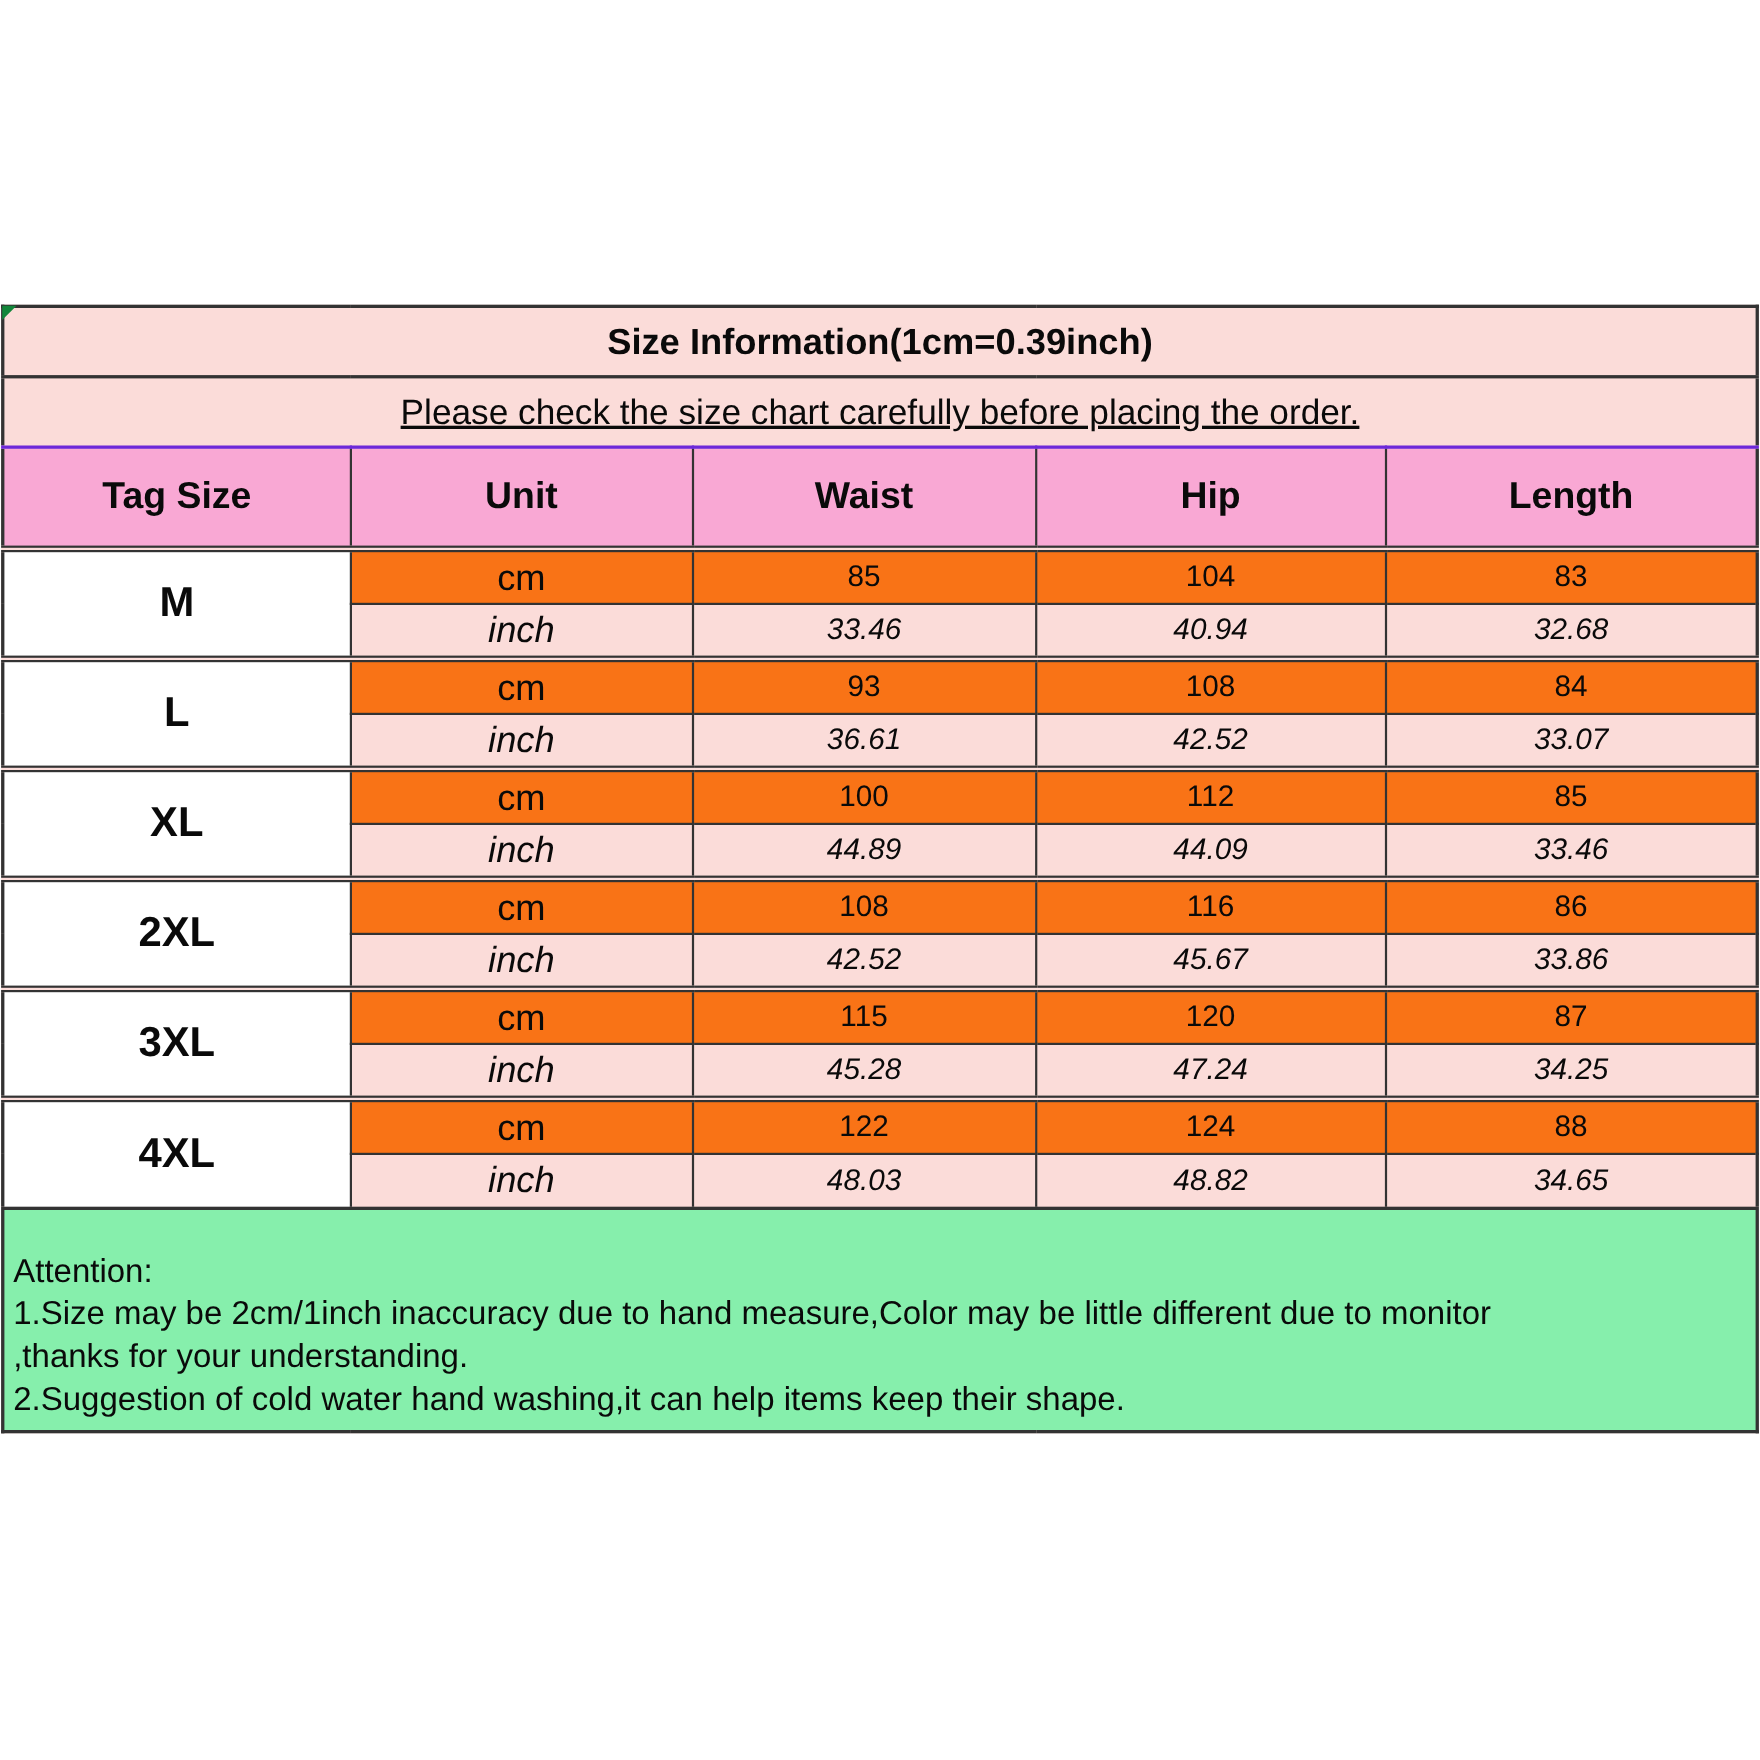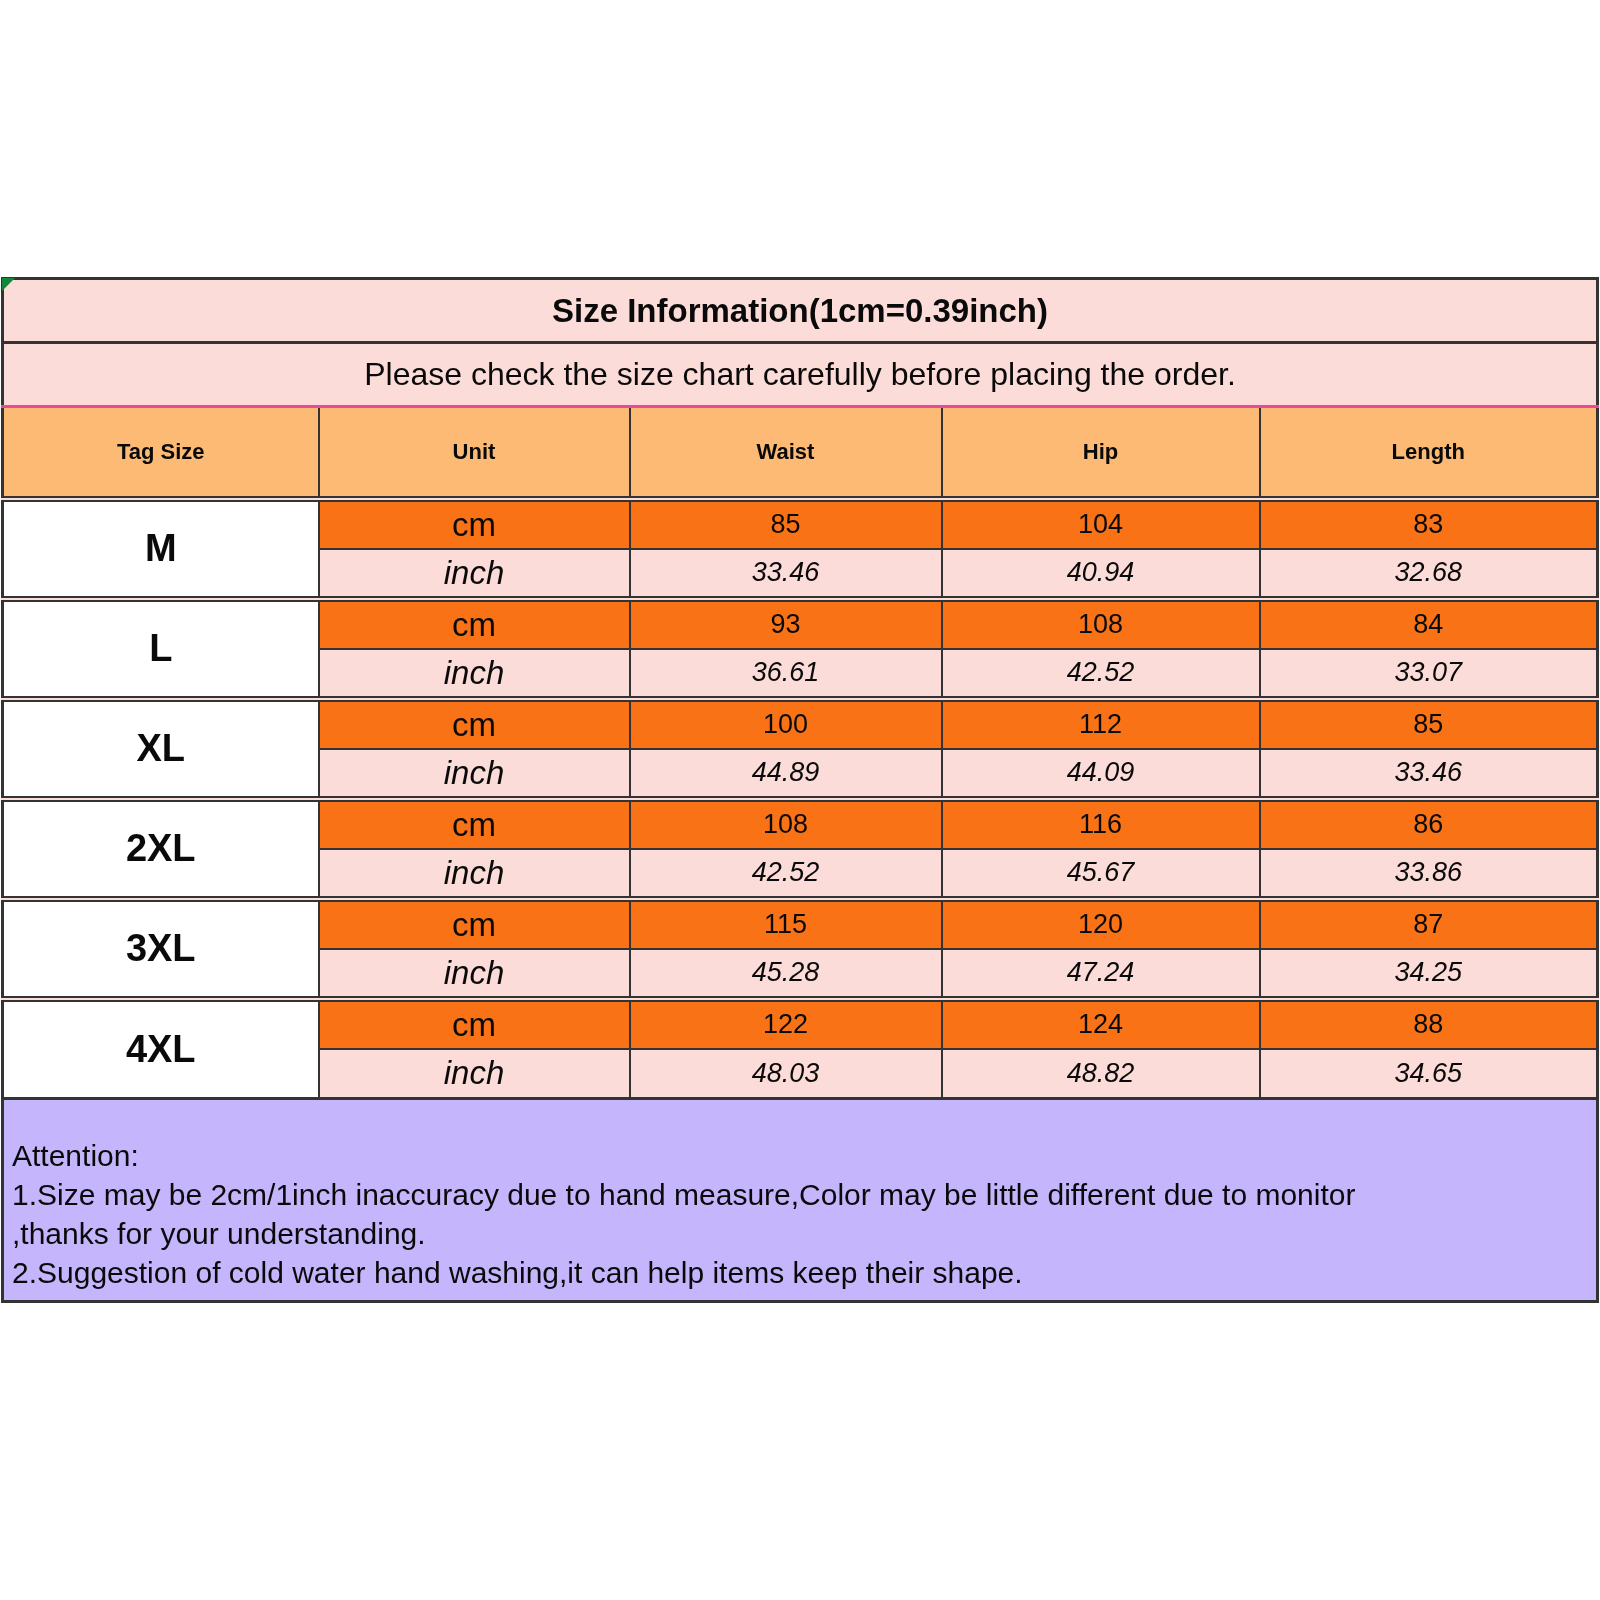--- a/index.html
+++ b/index.html
@@ -46,40 +46,41 @@
   .tr-att     { height: 198px; }
   .t-title td {
     background: #fbdcd9;
     font-weight: bold;
     font-size: 33px;
     border-bottom: 3px solid #333333;
   }
   .t-sub td {
     background: #fbdcd9;
     font-size: 32px;
-    border-bottom: 3px solid #ec4899;
+    border-bottom: 3px solid #6d28d9;
+    text-decoration: underline;
   }
   .tr-head th {
-    background: #fdba74;
+    background: #f9a8d4;
     font-weight: bold;
-    font-size: 22px;
+    font-size: 34px;
     border-bottom: 6px double #333333;
   }
   .block-start td { border-top: 6px double #333333; }
   .r-cm td   { background: #f97316; }
   .r-inch td { background: #fbdcd9; font-style: italic; }
   td.c-size {
     background: #ffffff;
     font-weight: bold;
     font-size: 38px;
   }
   td.c-unit { font-size: 33px; }
   td.c-val  { font-size: 27px; }
   .tr-att td {
-    background: #c4b5fd;
+    background: #86efac;
     text-align: left;
     vertical-align: top;
     padding: 36px 12px 8px 8px;
     font-size: 30px;
     line-height: 39px;
     white-space: normal;
     border-top: 3px solid #333333;
   }
 </style>
 </head>

